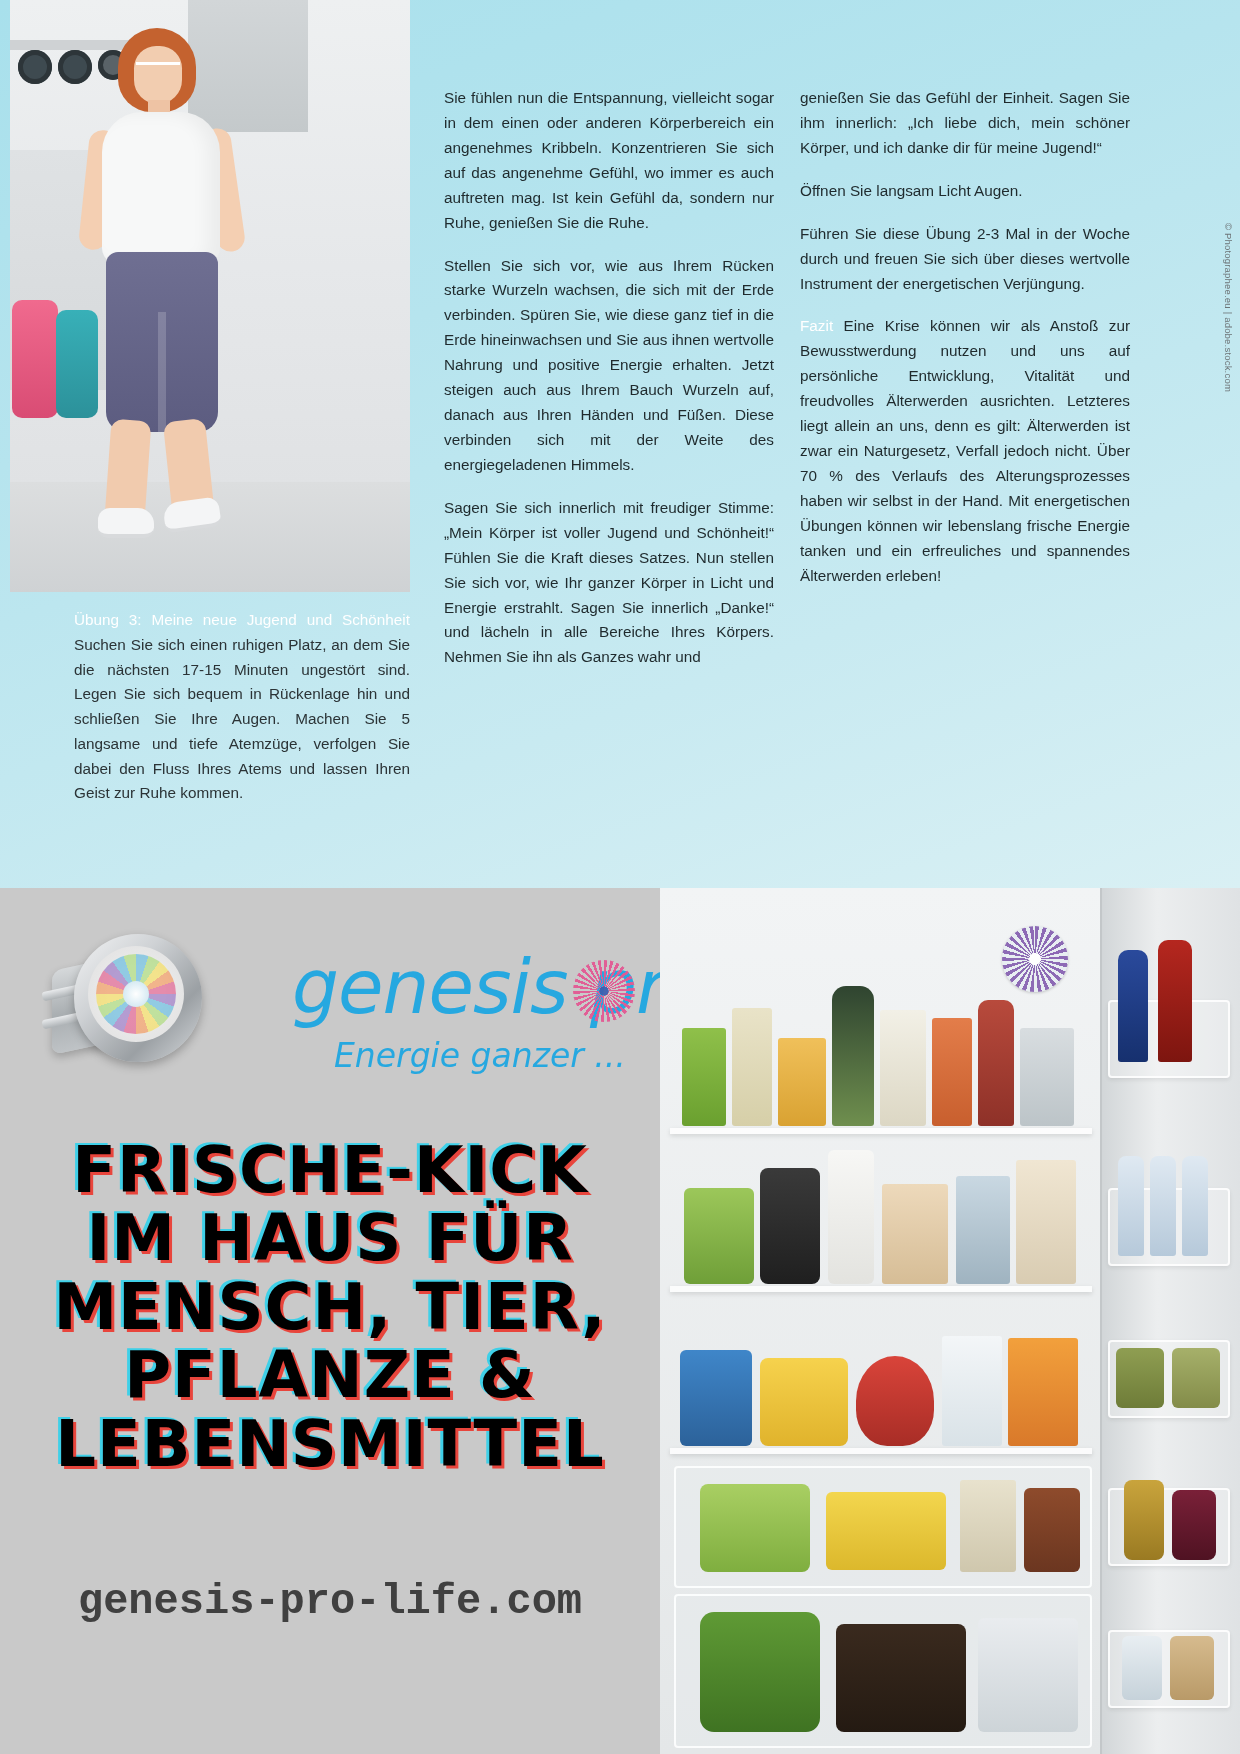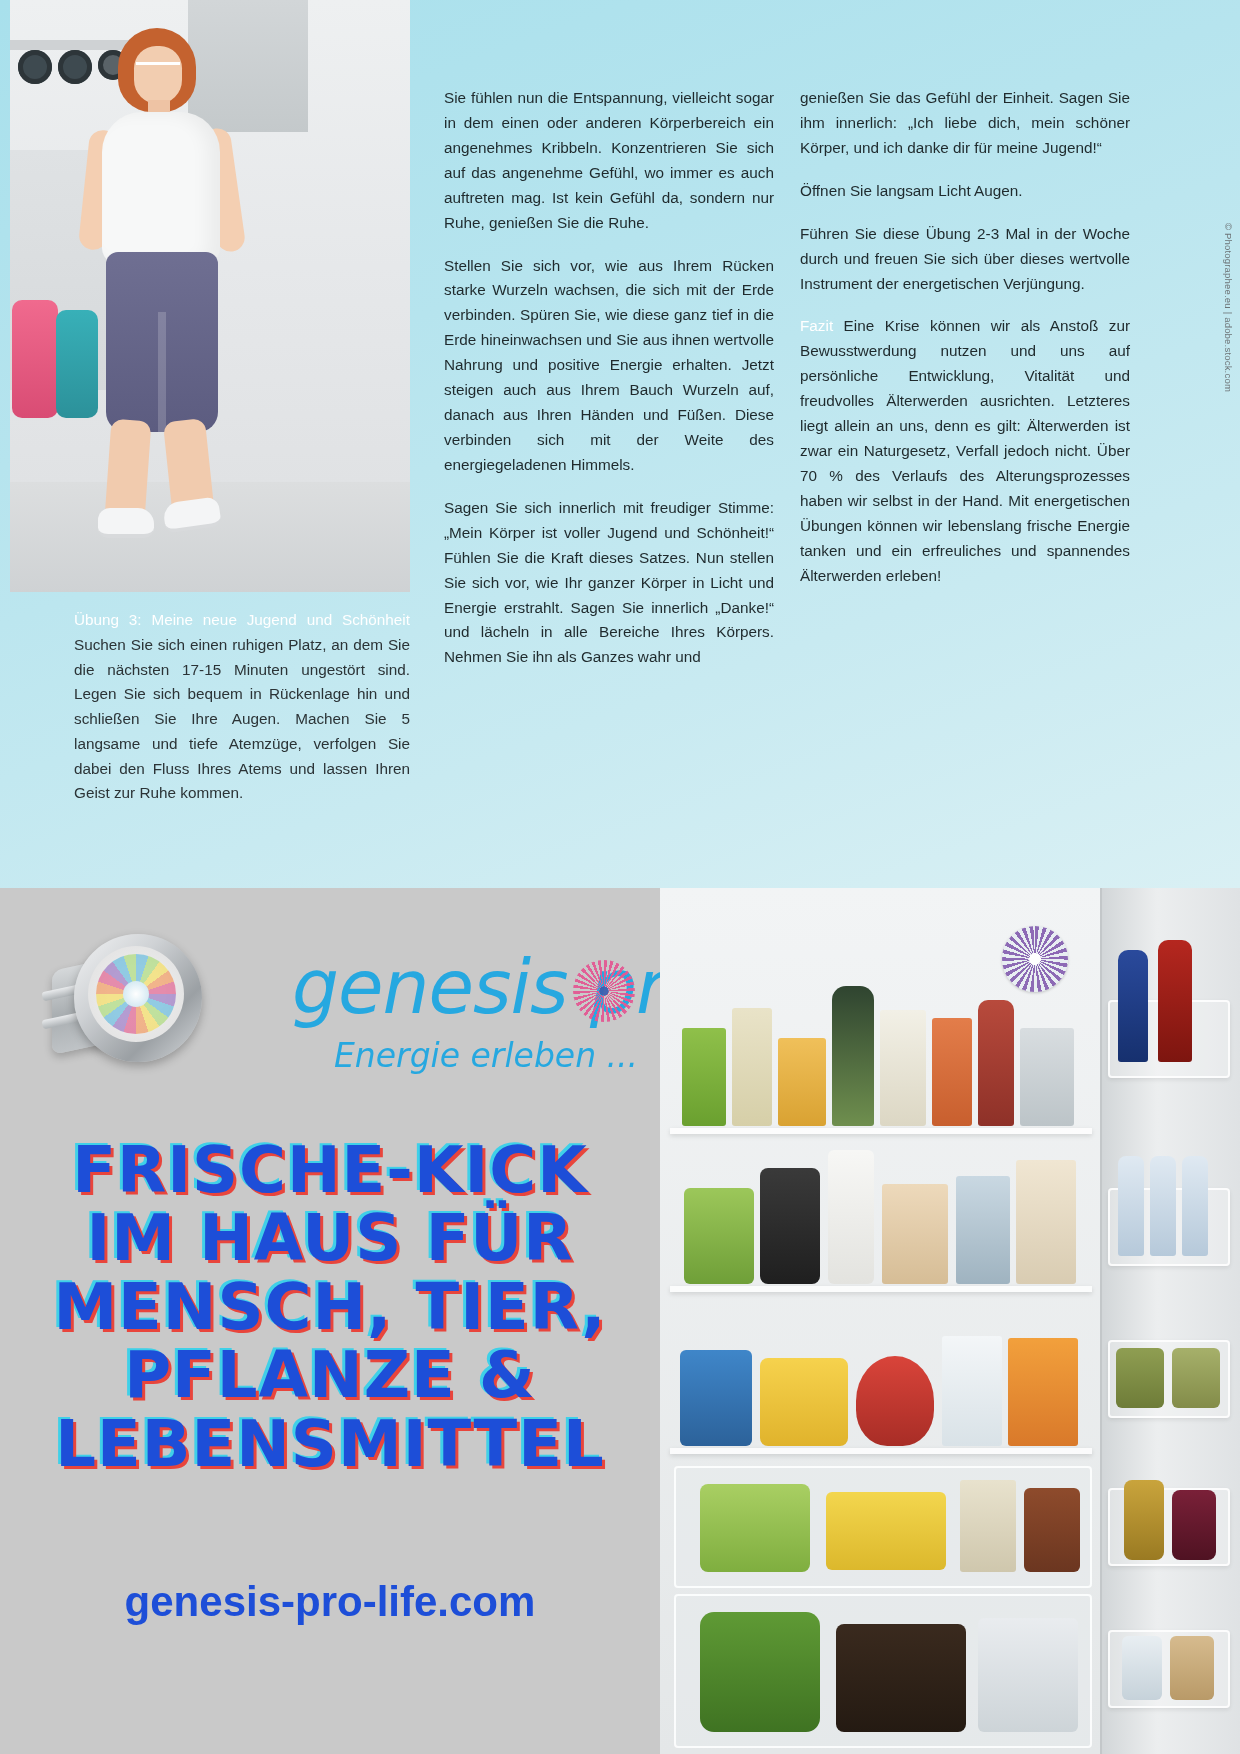--- a/index.html
+++ b/index.html
@@ -324,35 +324,35 @@
   .headline {
     position: absolute;
     left: 30px; top: 248px;
     width: 600px;
     text-align: center;
     font-family: "DejaVu Sans", sans-serif;
     font-weight: bold;
     font-size: 64px;
     line-height: 1.07;
     letter-spacing: 1px;
-    color: #1d4ed8;
+    color: #000000;
     text-transform: uppercase;
     text-shadow: 3px 3px 0 #e8453c, -3px -2px 0 #3fd0e8;
   }
   .headline div { white-space: nowrap; }
 
   .ad-url {
     position: absolute;
     left: 30px; top: 690px;
     width: 600px;
     text-align: center;
-    font-family: Liberation Sans, sans-serif;
+    font-family: Liberation Mono, monospace;
     font-weight: bold;
     font-size: 42px;
-    color: #1d4ed8;
+    color: #404040;
   }
 
   
   .fridge {
     position: absolute;
     left: 660px; top: 0;
     width: 580px; height: 866px;
     background: linear-gradient(180deg, #e9ebec 0%, #dfe2e3 100%);
     overflow: hidden;
   }
@@ -459,21 +459,21 @@
     <div class="pin pin2"></div>
     <div class="plug-body"></div>
     <div class="plug-face">
       <div class="mandala"></div>
     </div>
   </div>
 
   <div class="logo">
     <div class="logo-text">genesis pro life</div>
     <div class="logo-flower"></div>
-    <div class="logo-sub">Energie erleben ...</div>
+    <div class="logo-sub">Energie ganzer ...</div>
   </div>
 
   <div class="headline">
     <div>FRISCHE-KICK</div>
     <div>IM HAUS FÜR</div>
     <div>MENSCH, TIER,</div>
     <div>PFLANZE &amp;</div>
     <div>LEBENSMITTEL</div>
   </div>
 

